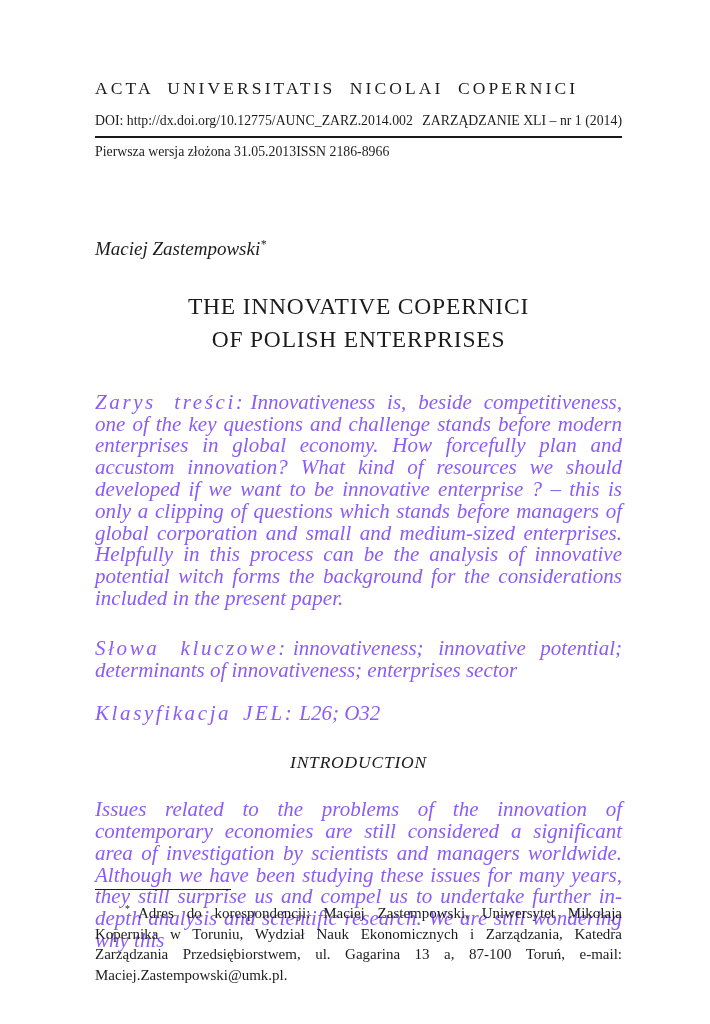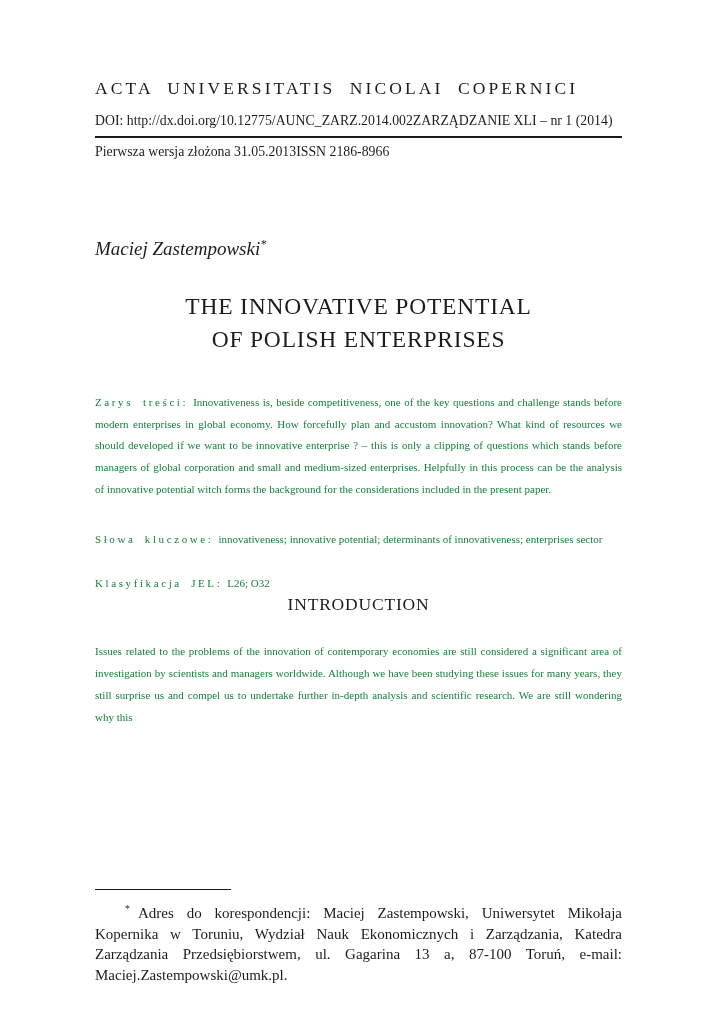--- a/index.html
+++ b/index.html
@@ -21,21 +21,21 @@
   .journal-title {
     font-size: 17.5px;
     letter-spacing: 3.1px;
     word-spacing: 7px;
     white-space: nowrap;
     color: #1b1b1b;
   }
   .doi-row {
     margin-top: 13px;
     display: flex;
-    justify-content: flex-start;
+    justify-content: space-between;
     align-items: baseline;
     font-size: 13.8px;
     line-height: 17px;
   }
   .header-rule {
     margin-top: 7px;
     border: 0;
     border-top: 2px solid #1a1a1a;
     height: 0;
   }
@@ -59,39 +59,42 @@
   .article-title {
     margin-top: 30px;
     text-align: center;
     font-weight: normal;
     font-size: 23.5px;
     line-height: 33px;
     letter-spacing: 0.8px;
   }
   
   .body-par {
-    font-size: 11px;
+    font-size: 21px;
     line-height: 21.8px;
     text-align: justify;
-    color: #15803d;
+    color: #8b5cf6;
+    font-style: italic;
   }
   .abstract { margin-top: 36px; }
   .keywords { margin-top: 28px; }
   .jel      { margin-top: 22px; }
   .spaced-label {
     letter-spacing: 2.6px;
     word-spacing: 4px;
     margin-right: 5px;
   }
   
   .section-heading {
+    margin-top: 27px;
     text-align: center;
     font-weight: normal;
     font-size: 17.5px;
     letter-spacing: 0.8px;
+    font-style: italic;
   }
   .intro-par { margin-top: 26px; }
   
   .footnote {
     position: absolute;
     left: 95px;
     right: 88px;
     top: 889px;
   }
   .footnote-rule {
@@ -130,21 +133,21 @@
       </div>
       <div>ISSN 2186-8966</div>
     </div>
   </header>
 
   <div class="author">
     <span>Maciej Zastempowski</span><sup>*</sup>
   </div>
 
   <h1 class="article-title">
-    <span>THE INNOVATIVE POTENTIAL</span><br>
+    <span>THE INNOVATIVE COPERNICI</span><br>
     <span>OF POLISH ENTERPRISES</span>
   </h1>
 
   <p class="body-par abstract">
     <span class="spaced-label">Zarys treści:</span><span>Innovativeness is, beside competitiveness, one of the key questions and challenge stands before modern enterprises in global economy. How forcefully plan and accustom innovation? What kind of resources we should developed if we want to be innovative enterprise ? – this is only a clipping of questions which stands before managers of global corporation and small and medium-sized enterprises. Helpfully in this process can be the analysis of innovative potential witch forms the background for the considerations included in the present paper.</span>
   </p>
 
   <p class="body-par keywords">
     <span class="spaced-label">Słowa kluczowe:</span><span>innovativeness; innovative potential; determinants of innovativeness; enterprises sector</span>
   </p>

